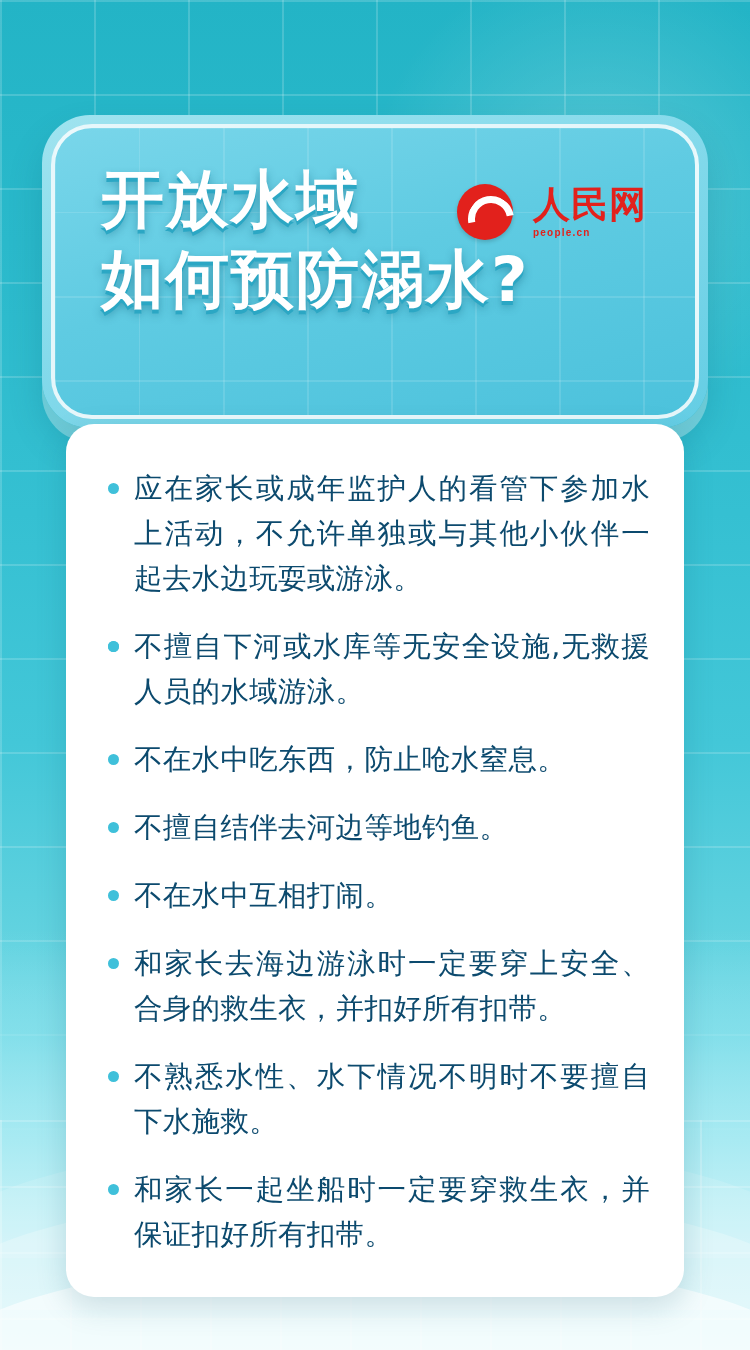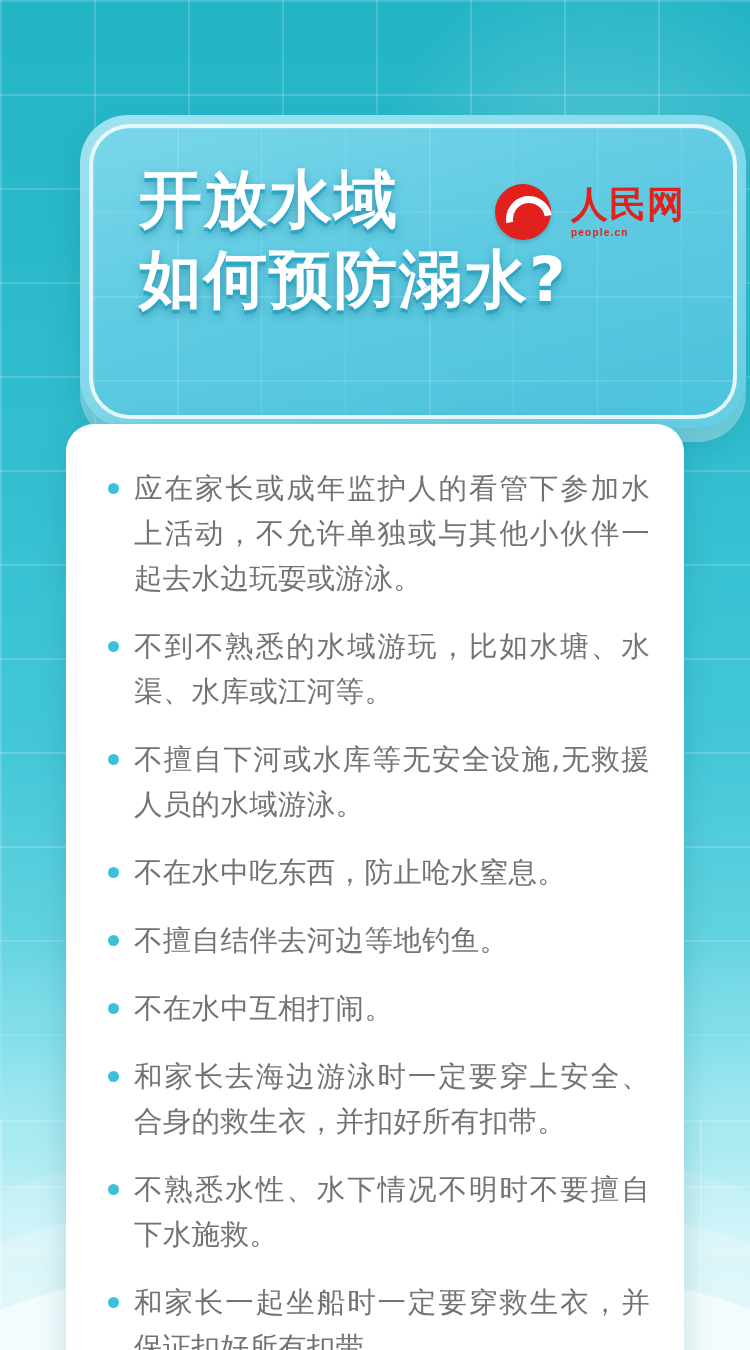--- a/index.html
+++ b/index.html
@@ -83,21 +83,20 @@
     position: absolute;
     left: 42px;
     top: 115px;
     width: 666px;
     height: 313px;
     border-radius: 48px;
     background: linear-gradient(160deg, #9fe3ef 0%, #8adcec 35%, #76d4e8 70%, #63cde4 100%);
     box-shadow: 0 14px 0 rgba(255,255,255,0.30), 0 18px 34px rgba(10,90,110,0.20);
     padding: 9px;
     box-sizing: border-box;
-    margin-left: 38px;
   }
   .header-inner {
     position: relative;
     width: 100%;
     height: 100%;
     border-radius: 41px;
     border: 4px solid rgba(255,255,255,0.85);
     background: linear-gradient(165deg, #79d6ea 0%, #5fcbe2 45%, #4cc2dc 100%);
     box-sizing: border-box;
     overflow: hidden;
@@ -202,21 +201,21 @@
     margin: 0;
     padding: 0;
   }
   .tip-item {
     position: relative;
     padding-left: 38px;
     margin-bottom: 23px;
     font-family: "DejaVu Sans", "Liberation Sans", sans-serif;
     font-size: 28.5px;
     line-height: 45px;
-    color: #737373;
+    color: #0c4a6e;
     letter-spacing: 0.3px;
     text-align: justify;
   }
   .tip-item:last-child { margin-bottom: 0; }
   .tip-item .bullet {
     position: absolute;
     left: 12px;
     top: 17px;
     width: 11px;
     height: 11px;
@@ -258,21 +257,20 @@
   </div>
 
   <div class="content-card">
     <ul class="tip-list">
       <li class="tip-item">
         <span class="bullet"></span>
         <span>应在家长或成年监护人的看管下参加水上活动，不允许单独或与其他小伙伴一起去水边玩耍或游泳。</span>
       </li>
       <li class="tip-item">
         <span class="bullet"></span>
-        <span>不到不熟悉的水域游玩，比如水塘、水渠、水库或江河等。</span>
       </li>
       <li class="tip-item">
         <span class="bullet"></span>
         <span>不擅自下河或水库等无安全设施,无救援人员的水域游泳。</span>
       </li>
       <li class="tip-item">
         <span class="bullet"></span>
         <span>不在水中吃东西，防止呛水窒息。</span>
       </li>
       <li class="tip-item">

